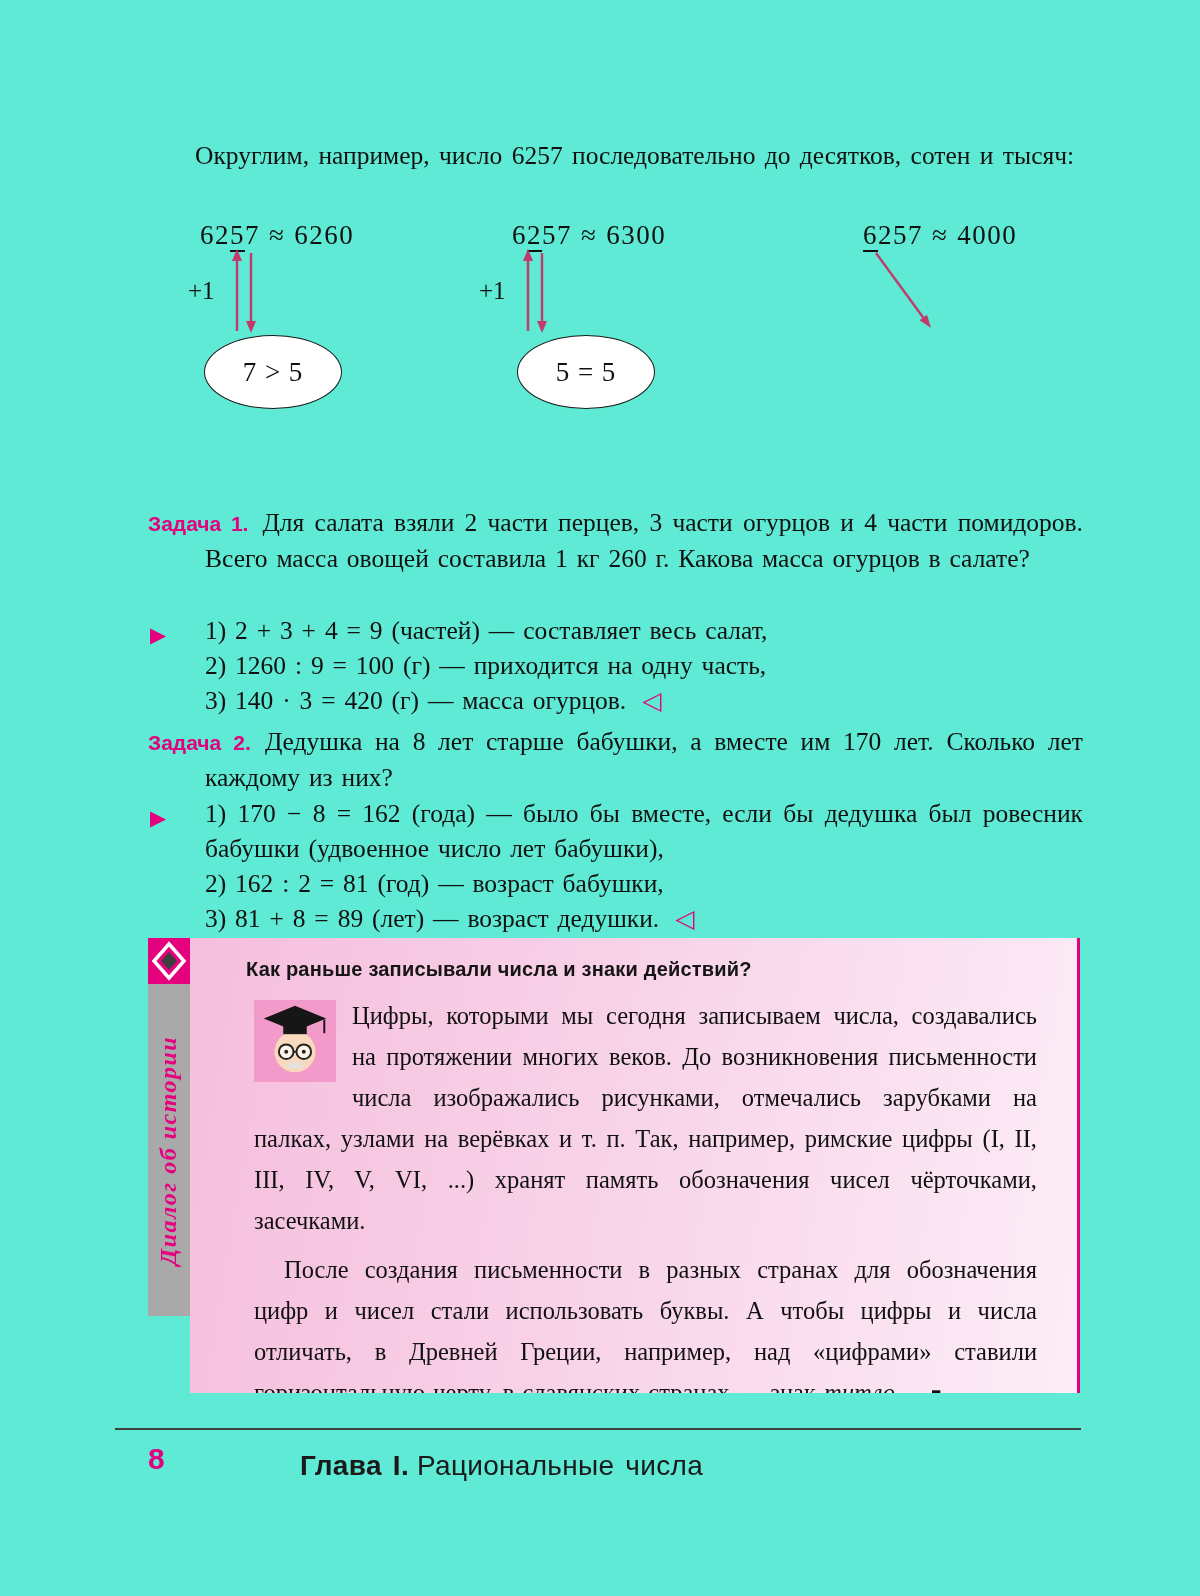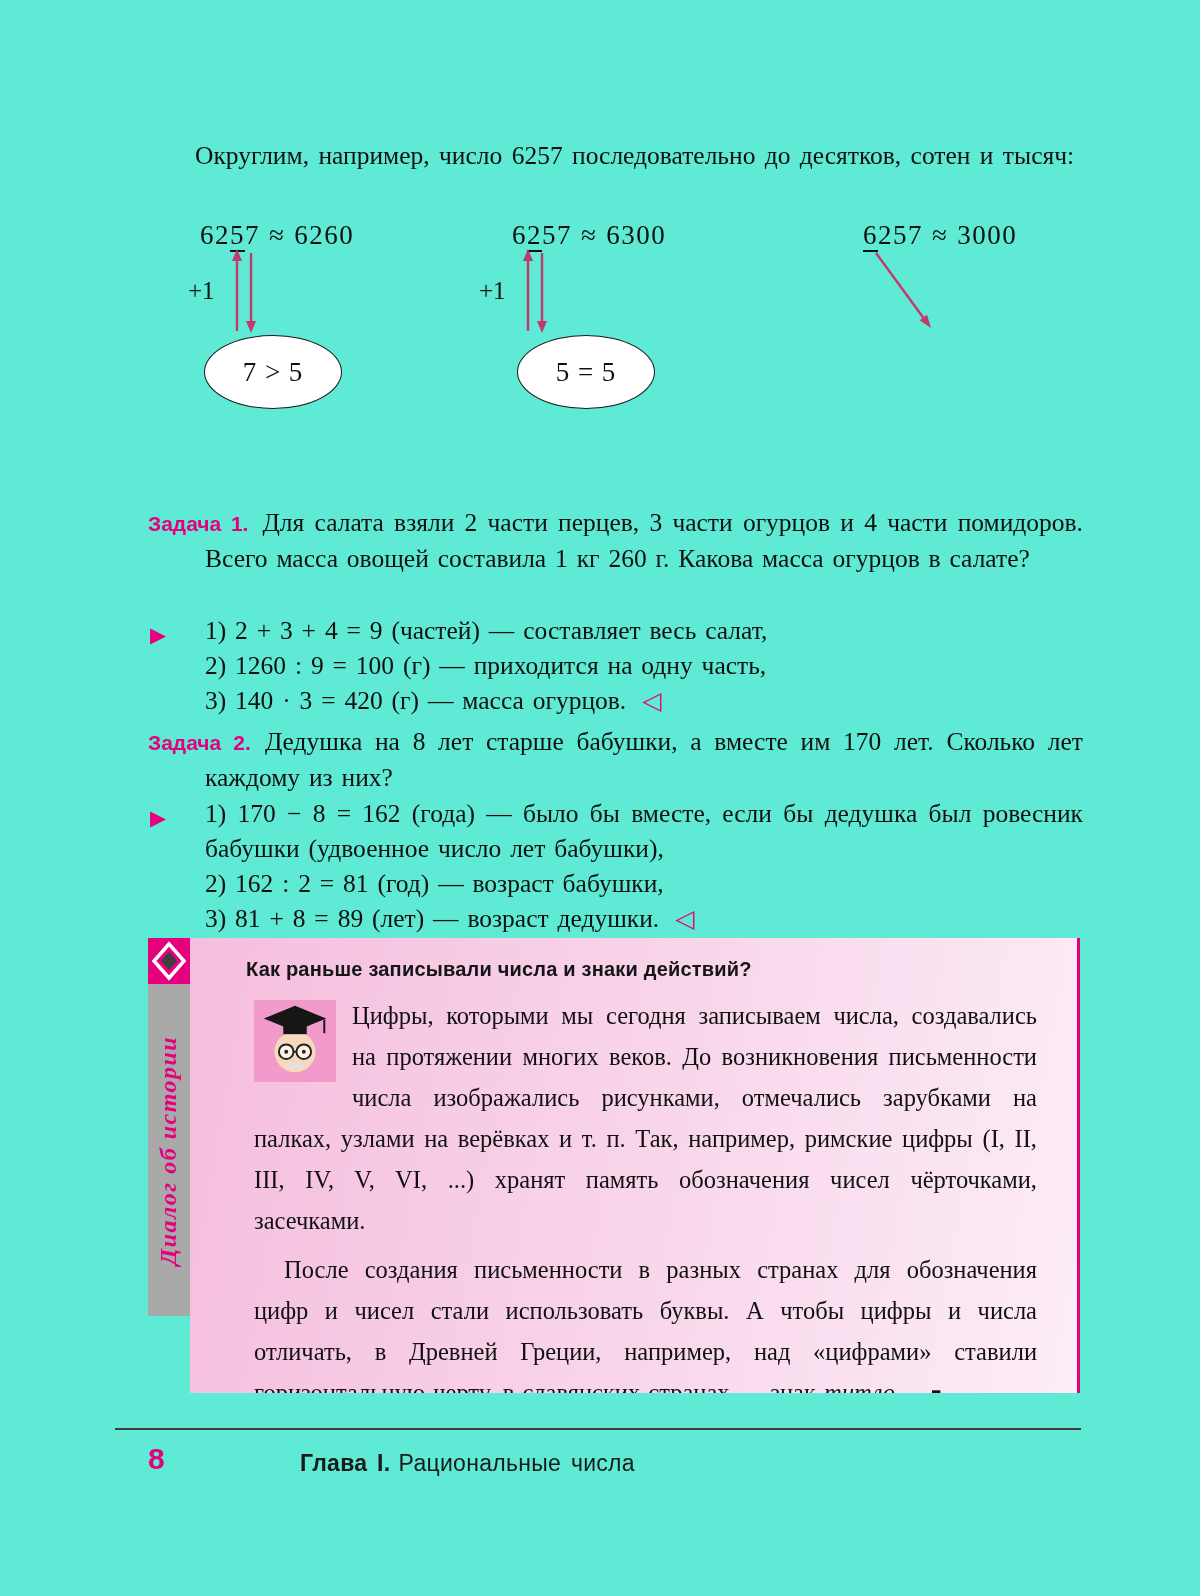--- a/index.html
+++ b/index.html
@@ -92,37 +92,37 @@
 
   
   .footer-rule{position:absolute;left:115px;top:1428px;width:966px;height:2px;background:#3E3E3E;}
   .page-num{
     position:absolute;left:148px;top:1442px;
     font-family:"Liberation Sans",sans-serif;font-weight:bold;
     font-size:30px;color:#E5007D;
   }
   .chapter{
     position:absolute;left:300px;top:1450px;
-    font-family:"Liberation Sans",sans-serif;font-size:23px;color:#1a1a1a;
+    font-family:"Liberation Sans",sans-serif;font-size:28px;color:#1a1a1a;
     letter-spacing:0.3px;word-spacing:3px;
   }
   .chapter b{margin-right:8px;}
 </style>
 </head>
 <body>
 
 <div class="page">
 
   <p class="intro">Округлим, например, число 6257 последовательно до десятков, сотен и тысяч:</p>
 
   <div class="eq" style="left:200px;top:220px;"><span>62</span><span class="ul">5</span><span>7</span><span class="approx">≈</span><span>6260</span></div>
 
   <div class="eq" style="left:512px;top:220px;"><span>6</span><span class="ul">2</span><span>57</span><span class="approx">≈</span><span>6300</span></div>
 
-  <div class="eq" style="left:863px;top:220px;"><span></span><span class="ul">6</span><span>257</span><span class="approx">≈</span><span>3000</span></div>
+  <div class="eq" style="left:863px;top:220px;"><span></span><span class="ul">6</span><span>257</span><span class="approx">≈</span><span>4000</span></div>
 
   <span class="plus" style="left:188px;top:277px;">+1</span>
   <span class="plus" style="left:479px;top:277px;">+1</span>
 
   <svg class="arrows" viewBox="0 0 1200 205" xmlns="http://www.w3.org/2000/svg">
     <g stroke="#C23A6B" stroke-width="2.4" fill="#C23A6B">
       <line x1="237" y1="118" x2="237" y2="44"></line>
       <polygon points="237,36 232,48 242,48" stroke="none"></polygon>
       <line x1="251" y1="40" x2="251" y2="112"></line>
       <polygon points="251,120 246,108 256,108" stroke="none"></polygon>

